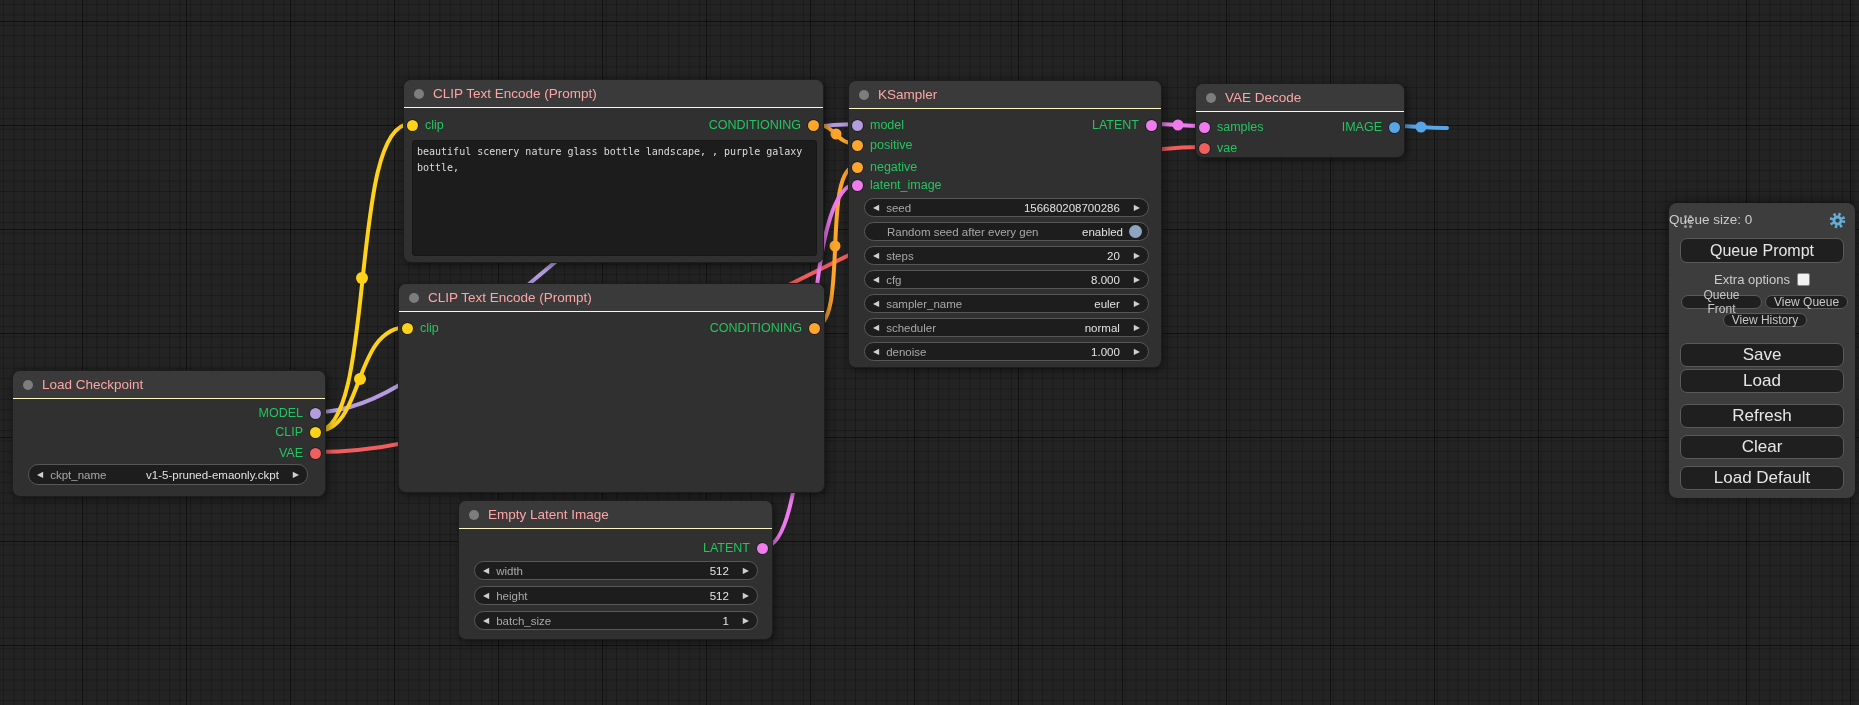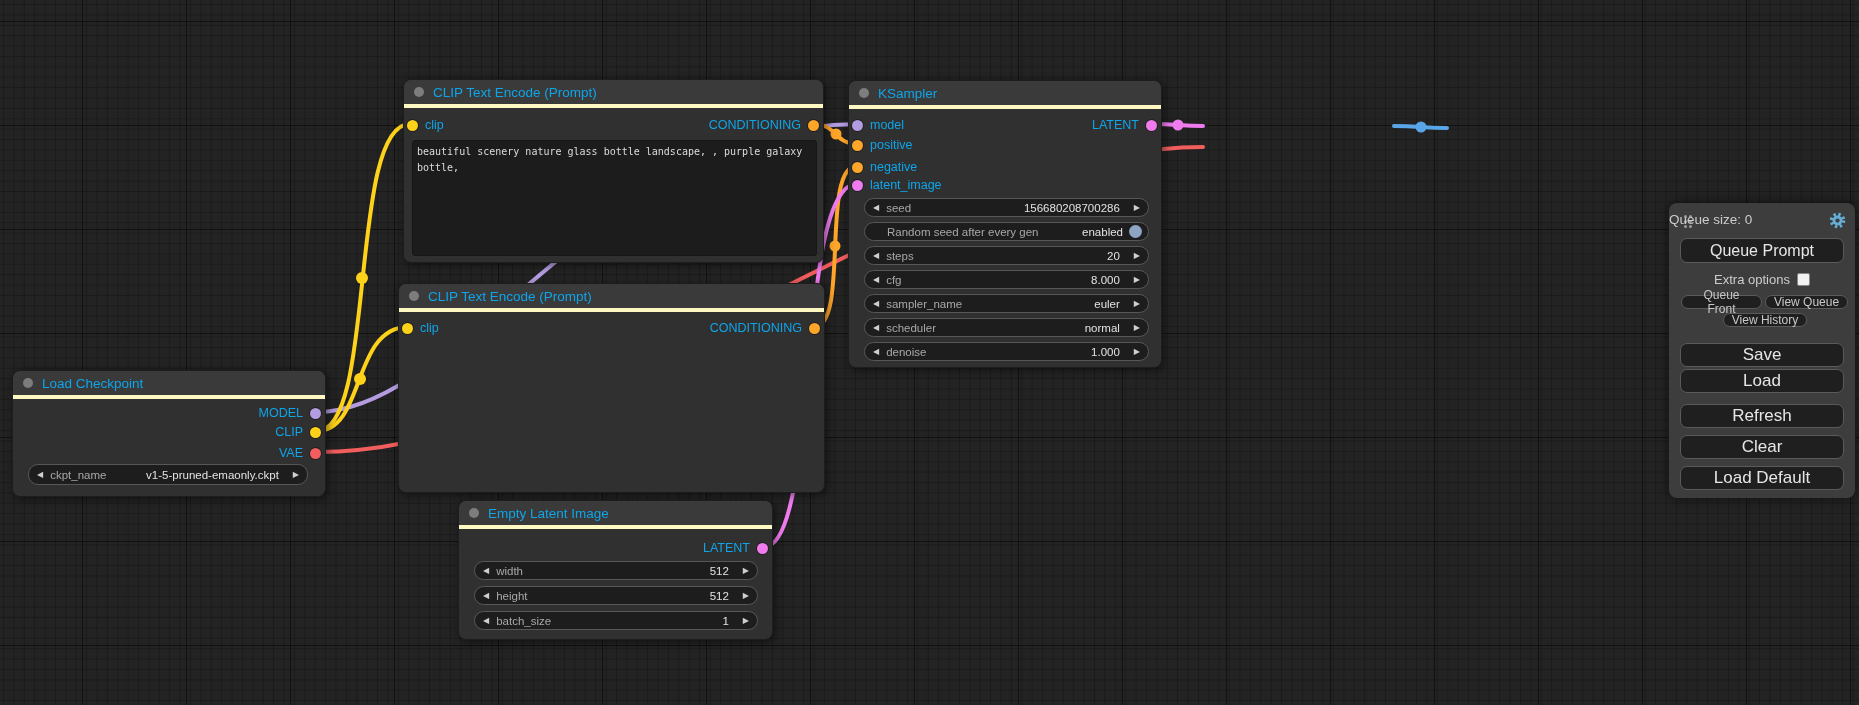--- a/index.html
+++ b/index.html
@@ -16,25 +16,25 @@
     background-position:82px 21px,82px 21px,3px 4px,3px 4px;
     font-family:"Liberation Sans", sans-serif;
   }
   #wires{position:absolute;left:0;top:0;z-index:1;}
   .node{
     position:absolute;z-index:2;background:#303030;border:1px solid #1d1d1d;
     border-radius:8px;box-shadow:2px 2px 8px rgba(0,0,0,.5);
   }
   .node-header{
     height:28px;background:#3a3a3a;border-radius:7px 7px 0 0;
-    border-bottom:4px solid #fef9c3;display:flex;align-items:center;
-    padding:8px 10px;color:#0ea5e9;font-size:13.5px;
+    border-bottom:1px solid #fef9c3;display:flex;align-items:center;
+    padding:8px 10px;color:#fca5a5;font-size:13.5px;
   }
   .ndot{width:10px;height:10px;border-radius:50%;background:var(--title_dot);margin-right:9px;flex:none;}
-  .slot{position:absolute;display:flex;align-items:center;gap:7px;height:12px;font-size:12.5px;color:#0ea5e9;white-space:nowrap;}
+  .slot{position:absolute;display:flex;align-items:center;gap:7px;height:12px;font-size:12.5px;color:#22c55e;white-space:nowrap;}
   .sdot{width:11px;height:11px;border-radius:50%;flex:none;box-shadow:0 0 0 1px rgba(0,0,0,.35);}
   .c-model{background:var(--model);} .c-clip{background:var(--clip);}
   .c-vae{background:var(--vae);} .c-cond{background:var(--conditioning);}
   .c-latent{background:var(--latent);} .c-image{background:var(--image);}
   .pill{
     position:absolute;height:19px;background:#1d1d1d;border:1px solid #575757;
     border-radius:10px;display:flex;align-items:center;padding:0 8px;
     font-size:11.5px;color:#a8a8a8;
   }
   .pill .parr{font-size:8px;color:#cfcfcf;flex:none;line-height:1;}
@@ -238,20 +238,38 @@
       <span class="parr">▶</span>
     </div>
     <div class="pill" style="left:15px;top:261px;width:285px">
       <span class="parr">◀</span>
       <span class="plabel">denoise</span>
       <span class="pvalue">1.000</span>
       <span class="parr">▶</span>
     </div>
   </div>
 
+  <div class="node" style="left:1195px;top:83px;width:210px;height:75px">
+    <div class="node-header">
+      <span class="ndot"></span>
+      <span>VAE Decode</span>
+    </div>
+    <div class="slot in" style="left:3px;top:37px">
+      <span class="sdot c-latent"></span>
+      <span class="slabel">samples</span>
+    </div>
+    <div class="slot in" style="left:3px;top:58px">
+      <span class="sdot c-vae"></span>
+      <span class="slabel">vae</span>
+    </div>
+    <div class="slot out" style="right:4px;top:37px">
+      <span class="slabel">IMAGE</span>
+      <span class="sdot c-image"></span>
+    </div>
+  </div>
 
 
   <div class="panel">
     <span class="drag-dots"></span>
     <div class="phead">Queue size: 0</div>
     <svg class="gear" width="17" height="17" viewBox="0 0 24 24">
       <circle cx="12" cy="12" r="8.5" fill="none" style="stroke:var(--gear)" stroke-width="5" stroke-dasharray="3.2 3.5"></circle>
       <circle cx="12" cy="12" r="7" style="fill:var(--gear)"></circle>
       <circle cx="12" cy="12" r="3" fill="#3d3d3d"></circle>
     </svg>

